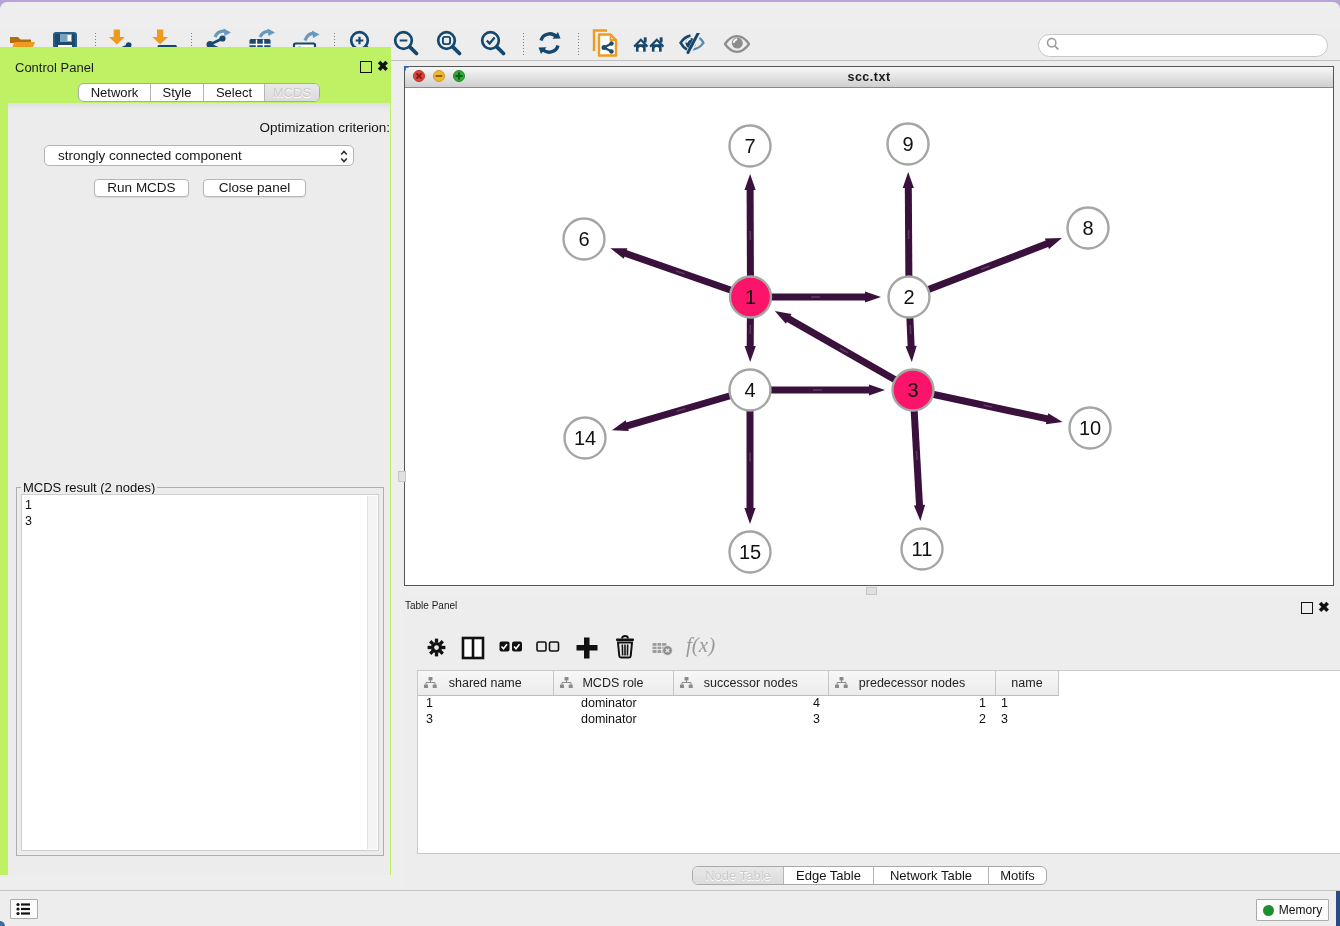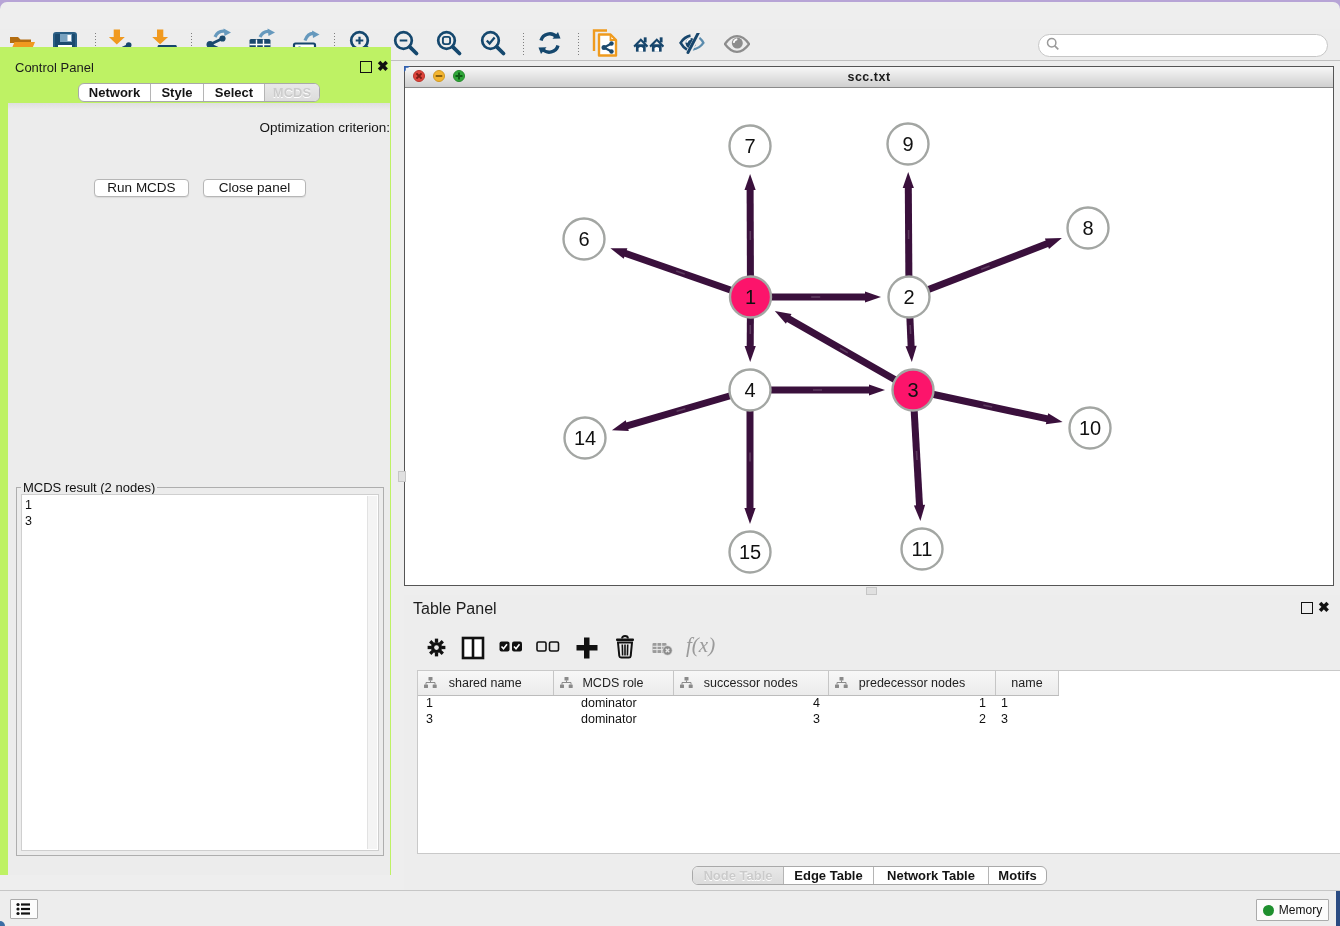--- a/index.html
+++ b/index.html
@@ -12,42 +12,42 @@
   .sep{position:absolute;top:4px;width:1px;height:24px;background-image:repeating-linear-gradient(to bottom,#7f7f7f 0 1px,transparent 1px 3px)}
   .ticon{position:absolute;top:2px}
   
   #cpanel{position:absolute;top:45px;left:0;width:391px;height:828px;background:#bef264}
   #cphead{position:absolute;top:0;left:0;width:100%;height:38px}
   #cphead .t{position:absolute;left:15px;top:13px;font-size:13px;color:#1c1c1c}
   .fbtn{position:absolute;top:14px;width:10px;height:10px;border:1.6px solid #111}
   .xbtn{position:absolute;top:11px;font-size:14px;font-weight:bold;color:#111}
   
   .segc{position:absolute;display:flex;border:1px solid #a9a9a9;border-radius:6px;overflow:hidden;background:#fff;box-sizing:border-box}
-  .segc>div{font-size:13px;font-weight:bold;color:#141414;text-align:center;border-left:1px solid #b5b5b5;box-sizing:border-box;height:100%}
+  .segc>div{font-size:13px;font-weight:normal;color:#141414;text-align:center;border-left:1px solid #b5b5b5;box-sizing:border-box;height:100%}
   .segc>div.fst{border-left:none}
   .segc>div.seg-sel{background:linear-gradient(#e8e8e8,#dcdcdc);color:#cbcbcb;text-shadow:0 1px 0 #fff}
   #cpcontent{position:absolute;top:56px;left:8px;width:382px;height:772px;background:linear-gradient(#dfdfdf,#ececec 7px)}
   #optlabel{position:absolute;top:17px;left:0;width:100%;text-align:right;font-size:13.5px;color:#151515}
   #combo{position:absolute;top:42px;left:36px;width:310px;height:21px;background:#fff;border:1px solid #b3b3b3;border-radius:5px;box-sizing:border-box;font-size:13.5px;color:#151515;line-height:19px;padding-left:13px}
   .cbtn{position:absolute;top:76px;height:18px;background:#fff;border:1px solid #b6b6b6;border-radius:4px;box-sizing:border-box;font-size:13.5px;color:#151515;text-align:center;line-height:16px;box-shadow:0 1px 1px rgba(0,0,0,0.08)}
   #groupbox{position:absolute;top:384px;left:8px;width:366px;height:367px;border:1px solid #aeaeae}
   #gblabel{position:absolute;top:-8px;left:4px;background:#ececec;padding:0 2px;font-size:13px;color:#111}
   #gblist{position:absolute;top:6px;left:4px;right:4px;bottom:4px;background:#fff;border:1px solid #cfcfcf}
   #gbsb{position:absolute;top:1px;right:1px;width:9px;bottom:1px;background:#f4f4f4;border-left:1px solid #e2e2e2}
   #gblist .it{font-size:12.5px;color:#111;padding-left:3px;line-height:16px}
   
   #netwin{position:absolute;top:64px;left:404px;width:930px;height:520px;border:1px solid #555;background:#fff;box-sizing:border-box}
   #nettitle{position:absolute;top:0;left:0;width:100%;height:20px;background:linear-gradient(#f7f7f7,#cfcfcf);border-bottom:1px solid #8a8a8a}
   #nettitle .t{position:absolute;width:100%;text-align:center;top:3px;font-size:12.5px;font-weight:bold;color:#1a1a1a;letter-spacing:0.5px}
   .tl2{position:absolute;top:3px;width:12px;height:12px;border-radius:50%;box-sizing:border-box}
   .tl2 svg{position:absolute;left:0;top:0}
   #canvas{position:absolute;top:21px;left:0;width:928px;height:497px;background:#fff}
   
   #tpanel{position:absolute;top:593px;left:404px;width:936px;height:295px;background:#ededed}
-  #tphead .t{position:absolute;left:9px;top:5px;font-size:16px;color:#1c1c1c}
+  #tphead .t{position:absolute;left:1px;top:5px;font-size:10px;color:#1c1c1c}
   #ttoolbar{position:absolute;top:24px;left:0;width:100%;height:48px}
   #tablebox{position:absolute;top:75px;left:13px;width:1090px;height:184px;background:#fff;border:1px solid #c9c9c9;box-sizing:border-box}
   #thead{position:absolute;top:0;left:0;width:641px;height:24px;background:linear-gradient(#f7f7f7,#ebebeb);border-bottom:1px solid #bcbcbc}
   .hcol{position:absolute;top:0;height:24px;border-right:1px solid #c6c6c6;box-sizing:border-box}
   .hcol .lbl{position:absolute;width:100%;text-align:center;top:5px;font-size:12.5px;color:#222}
   .trow{position:absolute;left:0;width:100%;height:16px;font-size:12.5px;color:#111}
   .trow div{position:absolute;top:1px}
   
   
   #statusbar{position:absolute;top:888px;left:0;width:1340px;height:36px;background:#ededed;border-top:1px solid #c6c6c6}
@@ -215,20 +215,26 @@
       <div class="xbtn" style="left:377px">✖</div>
     </div>
     <div class="segc" style="left:78px;top:36px;width:242px;height:19px;line-height:17px">
       <div class="fst" style="width:71px">Network</div>
       <div style="width:53px">Style</div>
       <div style="width:61px">Select</div>
       <div class="seg-sel" style="flex:1">MCDS</div>
     </div>
     <div id="cpcontent">
       <div id="optlabel">Optimization criterion:</div>
+      <div id="combo">strongly connected component
+        <svg style="position:absolute;right:5px;top:3.5px" width="8" height="13" viewBox="0 0 8 13">
+            <path d="M1.2 4.6 L4 1.4 L6.8 4.6" fill="none" stroke="#2b2b2b" stroke-width="1.5"></path>
+            <path d="M1.2 8.4 L4 11.6 L6.8 8.4" fill="none" stroke="#2b2b2b" stroke-width="1.5"></path>
+          </svg>
+      </div>
       <div class="cbtn" style="left:86px;width:95px">Run MCDS</div>
       <div class="cbtn" style="left:195px;width:103px">Close panel</div>
       <div id="groupbox">
         <div id="gblabel">MCDS result (2 nodes)</div>
         <div id="gblist">
           <div class="it" style="margin-top:2px">1</div>
           <div class="it">3</div>
           <div id="gbsb"></div>
         </div>
       </div>

